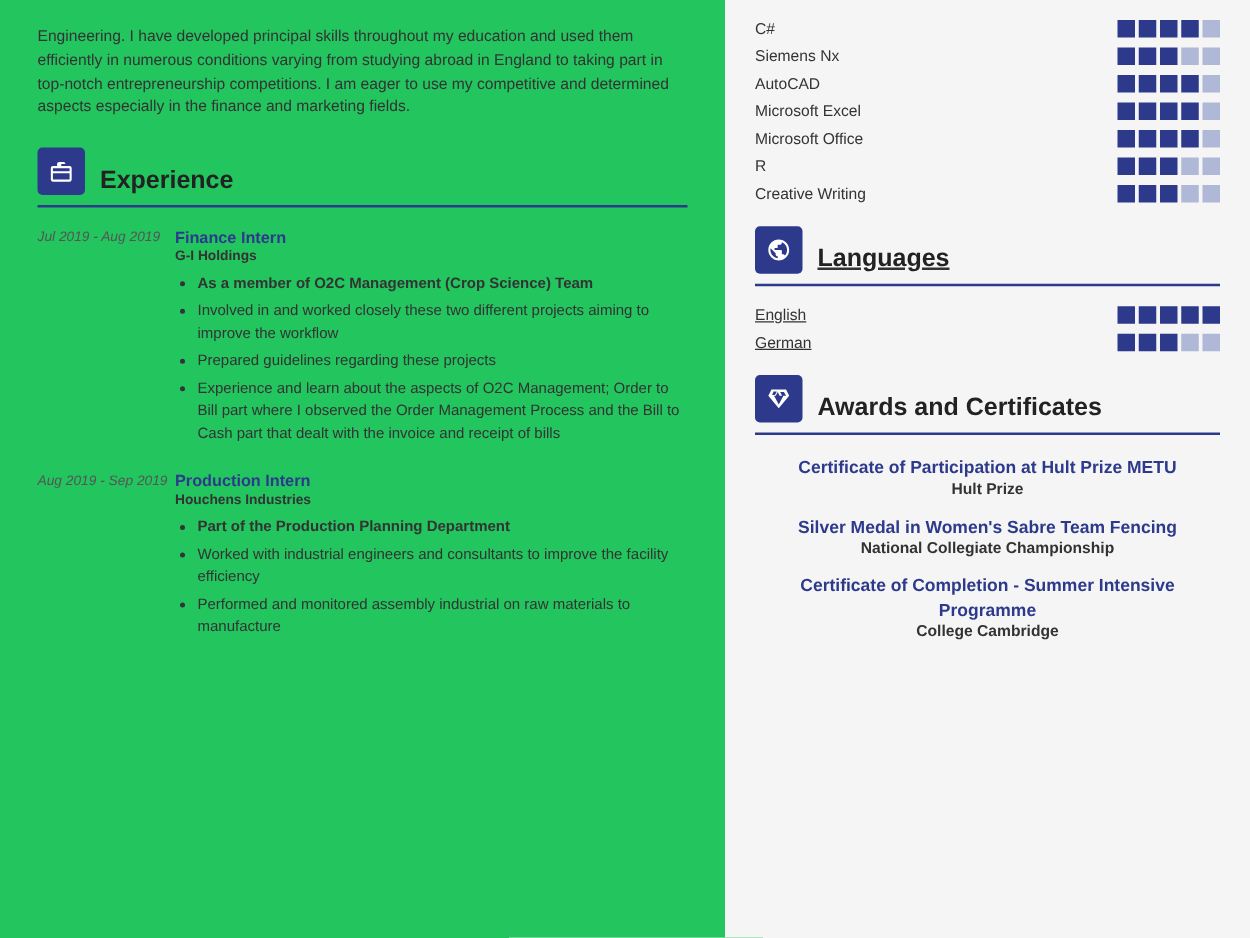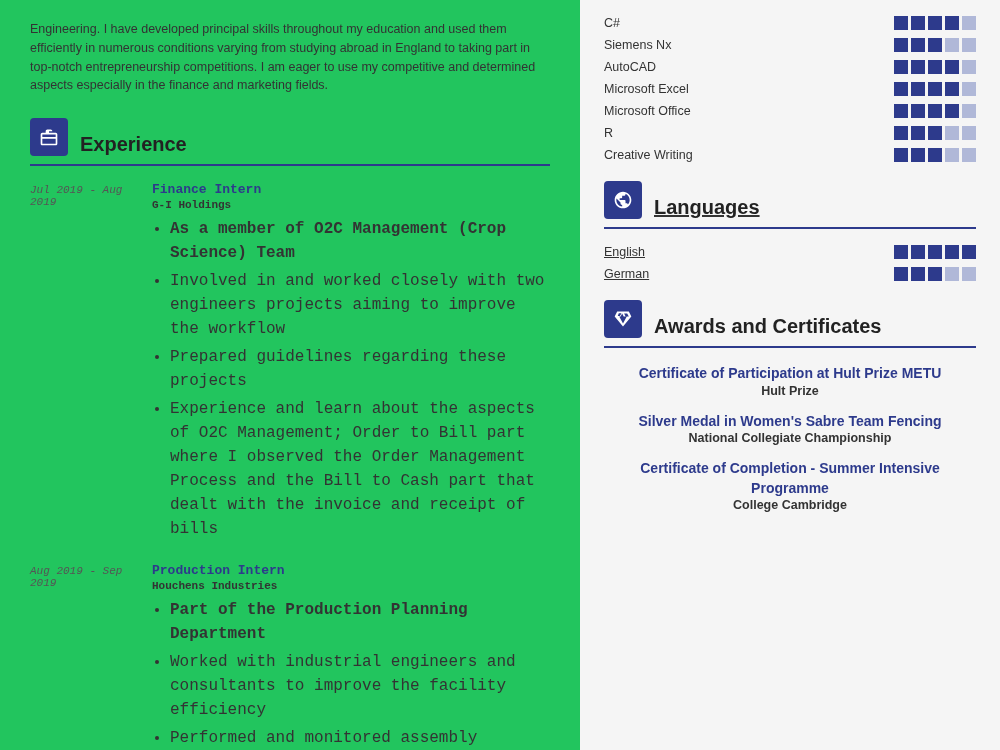--- a/index.html
+++ b/index.html
@@ -64,22 +64,21 @@
       margin-bottom: 16px;
     }
     
     .experience-list {
       display: flex;
       flex-direction: column;
       gap: 18px;
     }
     .exp-entry {
       display: flex;
-      gap: 12px;
-      font-family: Liberation Mono, monospace;
+      gap: 0;
     }
     .exp-date {
       font-size: 11px;
       color: #555;
       width: 110px;
       flex-shrink: 0;
       font-style: italic;
       padding-top: 2px;
     }
     .exp-content {
@@ -95,21 +94,21 @@
       font-weight: bold;
       font-size: 11px;
       color: #333;
       margin-bottom: 6px;
     }
     .exp-bullets {
       list-style: disc;
       padding-left: 18px;
     }
     .exp-bullets li {
-      font-size: 16px;
+      font-size: 12px;
       line-height: 1.5;
       color: #333;
       margin-bottom: 4px;
     }
     .exp-bullets li strong {
       font-weight: bold;
     }
     
     .right-col {
       width: 420px;
@@ -189,21 +188,21 @@
 
     <div class="experience-list">
 
       <div class="exp-entry">
         <div class="exp-date">Jul 2019 - Aug 2019</div>
         <div class="exp-content">
           <div class="exp-title">Finance Intern</div>
           <div class="exp-company">G-I Holdings</div>
           <ul class="exp-bullets">
             <li><strong>As a member of O2C Management (Crop Science) Team</strong></li>
-            <li>Involved in and worked closely with two engineers projects aiming to improve the workflow</li>
+            <li>Involved in and worked closely these two different projects aiming to improve the workflow</li>
             <li>Prepared guidelines regarding these projects</li>
             <li>Experience and learn about the aspects of O2C Management; Order to Bill part where I observed the Order Management Process and the Bill to Cash part that dealt with the invoice and receipt of bills</li>
           </ul>
         </div>
       </div>
 
       <div class="exp-entry">
         <div class="exp-date">Aug 2019 - Sep 2019</div>
         <div class="exp-content">
           <div class="exp-title">Production Intern</div>

